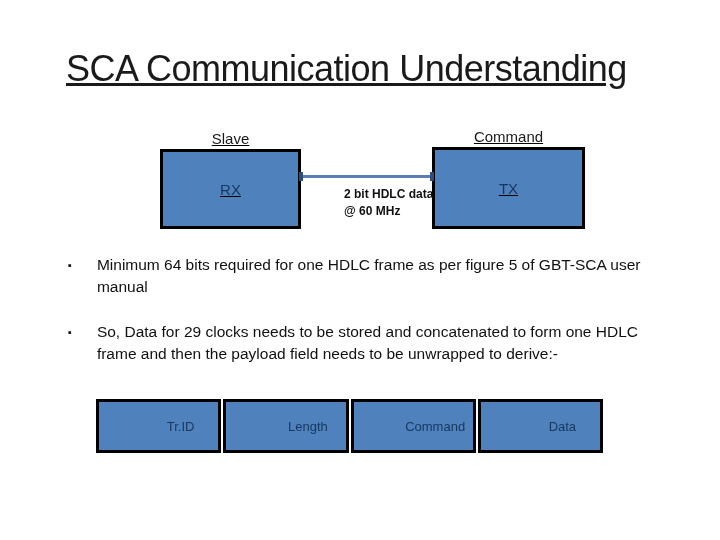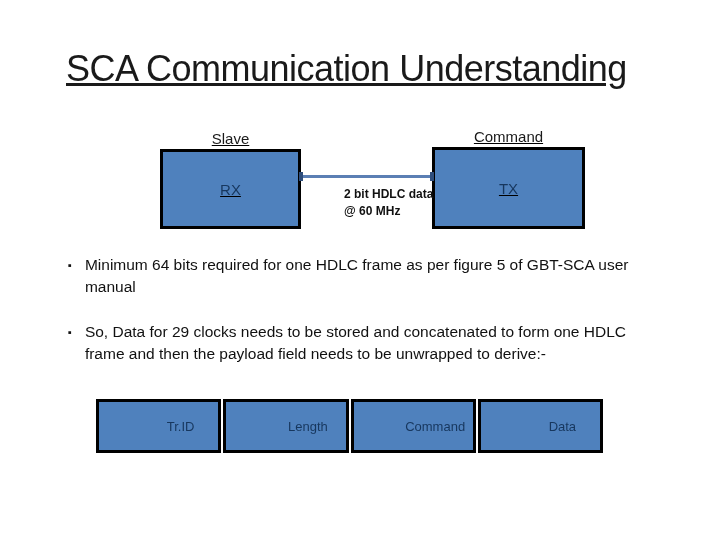--- a/index.html
+++ b/index.html
@@ -99,21 +99,21 @@
     line-height: 22px;
     color: #111111;
   }
   .bullet-marker {
     flex: 0 0 auto;
     font-size: 11px;
     line-height: 22px;
     margin-right: 13px;
     color: #111111;
   }
-  .bullet-text { flex: 1 1 auto; }
+  .bullet-text { flex: 1 1 auto; margin-left: 12px; }
 
   .frame-row {
     position: absolute;
     left: 96px;
     top: 399px;
     width: 507px;
     height: 54px;
     display: flex;
     gap: 2px;
     box-sizing: border-box;

